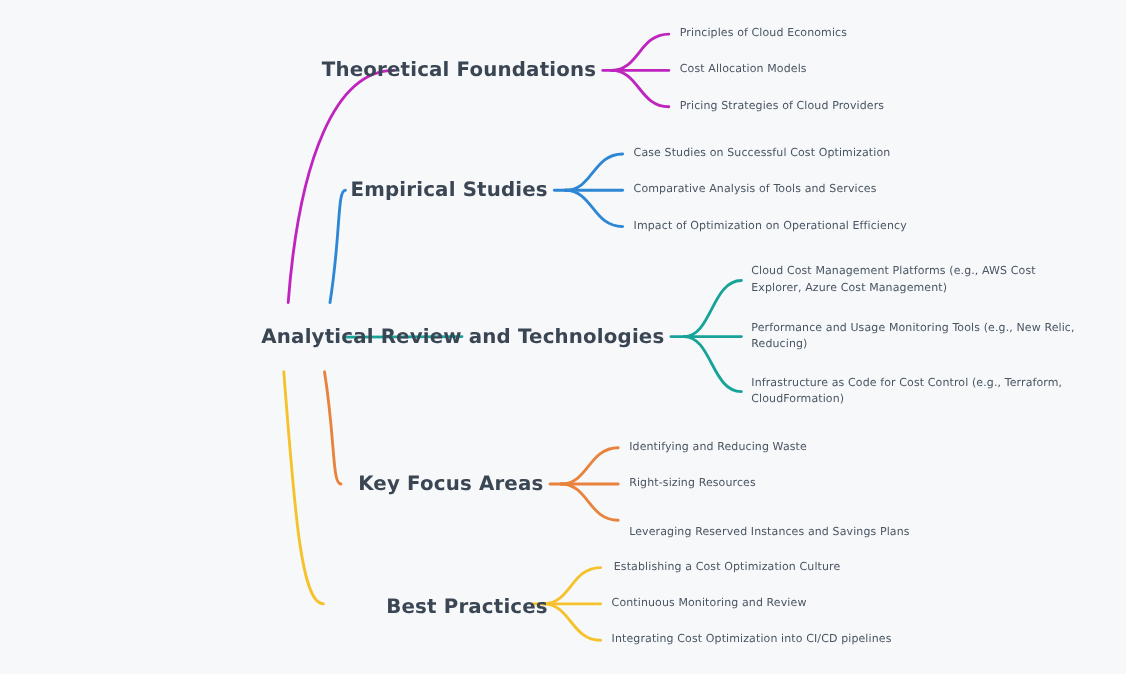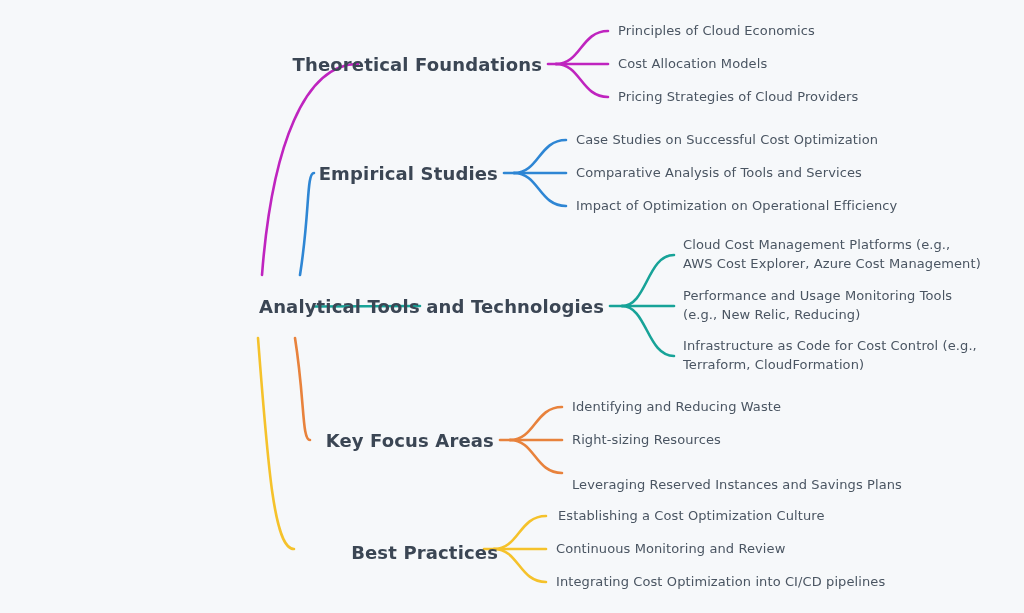--- a/index.html
+++ b/index.html
@@ -49,21 +49,21 @@
     font-size: 18px;
     font-weight: bold;
     color: #3b4654;
     white-space: nowrap;
     letter-spacing: 0.15px;
     transform: translateY(-50%);
     text-align: right;
   }
   .leaf-label {
     position: absolute;
-    font-size: 13px;
+    font-size: 10px;
     font-weight: 400;
     color: #4a5562;
     line-height: 1.45;
     letter-spacing: 0.1px;
     transform: translateY(-50%);
   }
   .leaf-label.two-line {
     width: 300px;
   }
   .leaf-label.one-line {
@@ -109,21 +109,21 @@
       <div class="leaf-label one-line" style="left: 618px; top: 64px;">Cost Allocation Models</div>
       <div class="leaf-label one-line" style="left: 618px; top: 97px;">Pricing Strategies of Cloud Providers</div>
       <div class="branch-label" style="left: 0px; width: 542px; top: 64px;">Theoretical Foundations</div>
       <div class="leaf-label one-line" style="left: 576px; top: 140px;">Case Studies on Successful Cost Optimization</div>
       <div class="leaf-label one-line" style="left: 576px; top: 173px;">Comparative Analysis of Tools and Services</div>
       <div class="leaf-label one-line" style="left: 576px; top: 206px;">Impact of Optimization on Operational Efficiency</div>
       <div class="branch-label" style="left: 0px; width: 498px; top: 173px;">Empirical Studies</div>
       <div class="leaf-label two-line" style="left: 683px; top: 255px;">Cloud Cost Management Platforms (e.g., AWS Cost Explorer, Azure Cost Management)</div>
       <div class="leaf-label two-line" style="left: 683px; top: 306px;">Performance and Usage Monitoring Tools (e.g., New Relic, Reducing)</div>
       <div class="leaf-label two-line" style="left: 683px; top: 356px;">Infrastructure as Code for Cost Control (e.g., Terraform, CloudFormation)</div>
-      <div class="branch-label" style="left: 0px; width: 604px; top: 306px;">Analytical Tools and Technologies</div>
+      <div class="branch-label" style="left: 0px; width: 604px; top: 306px;">Analytical Review and Technologies</div>
       <div class="leaf-label one-line" style="left: 572px; top: 407px;">Identifying and Reducing Waste</div>
       <div class="leaf-label one-line" style="left: 572px; top: 440px;">Right-sizing Resources</div>
       <div class="leaf-label one-line" style="left: 572px; top: 473px; margin-top: 12px;">Leveraging Reserved Instances and Savings Plans</div>
       <div class="branch-label" style="left: 0px; width: 494px; top: 440px;">Key Focus Areas</div>
       <div class="leaf-label one-line" style="left: 558px; top: 516px; text-align: center;">Establishing a Cost Optimization Culture</div>
       <div class="leaf-label one-line" style="left: 556px; top: 549px;">Continuous Monitoring and Review</div>
       <div class="leaf-label one-line" style="left: 556px; top: 582px;">Integrating Cost Optimization into CI/CD pipelines</div>
       <div class="branch-label" style="left: 0px; width: 478px; top: 552px; margin-left: 20px;">Best Practices</div>
     </div>
 

